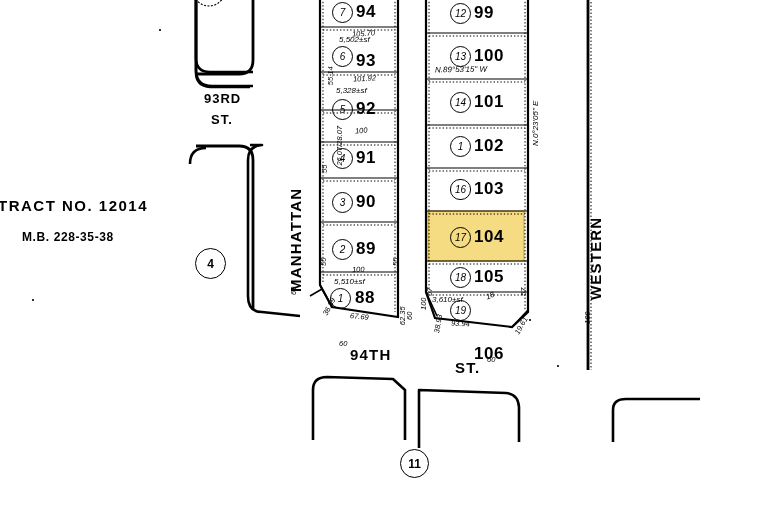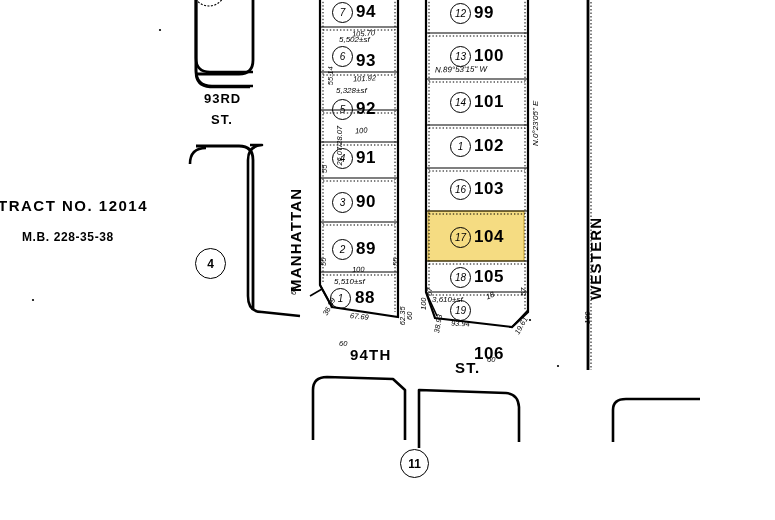--- a/index.html
+++ b/index.html
@@ -239,21 +239,21 @@
   <div class="lot-bubble" style="left:450px;top:92px;">
     <span class="lot-circ">14</span>
   </div>
   <div class="lbl lot-num" style="left:474px;top:93px;">101</div>
 
   <div class="lot-bubble" style="left:450px;top:136px;">
     <span class="lot-circ">1</span>
   </div>
   <div class="lbl lot-num" style="left:474px;top:137px;">102</div>
 
-  <div class="lot-bubble" style="left:450px;top:179px;">
+  <div class="lot-bubble" style="left:450px;top:179px;border-radius:10px;">
     <span class="lot-circ">16</span>
   </div>
   <div class="lbl lot-num" style="left:474px;top:180px;">103</div>
 
   <div class="lot-bubble" style="left:450px;top:227px;">
     <span class="lot-circ">17</span>
   </div>
   <div class="lbl lot-num" style="left:474px;top:228px;">104</div>
 
   <div class="lot-bubble" style="left:450px;top:267px;">

